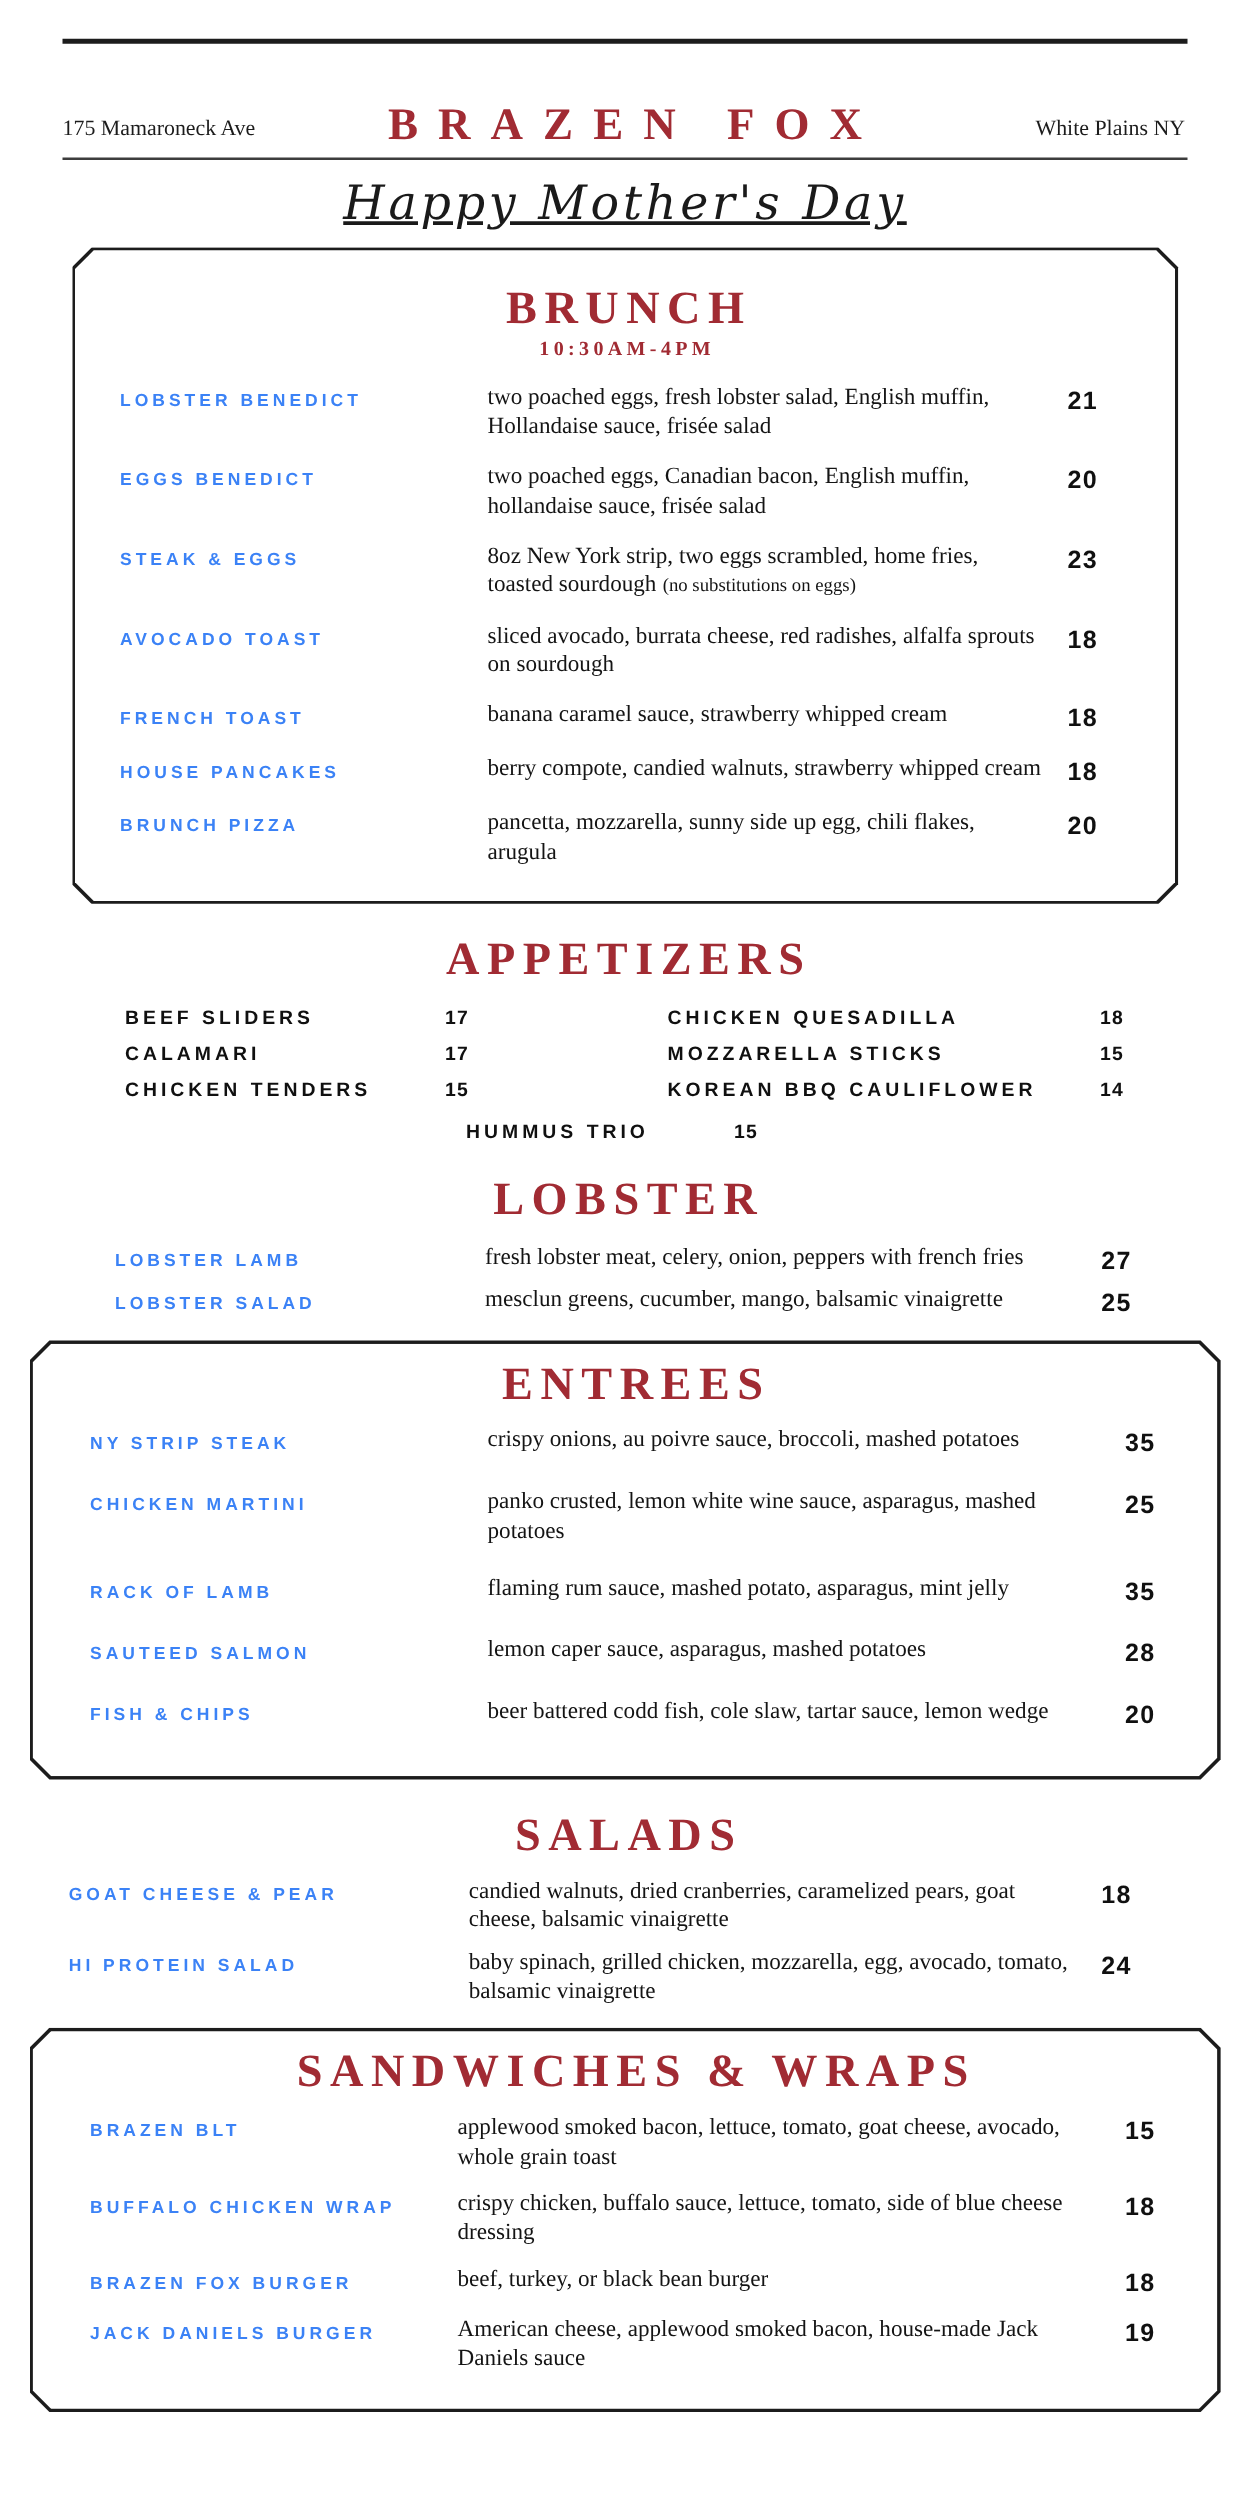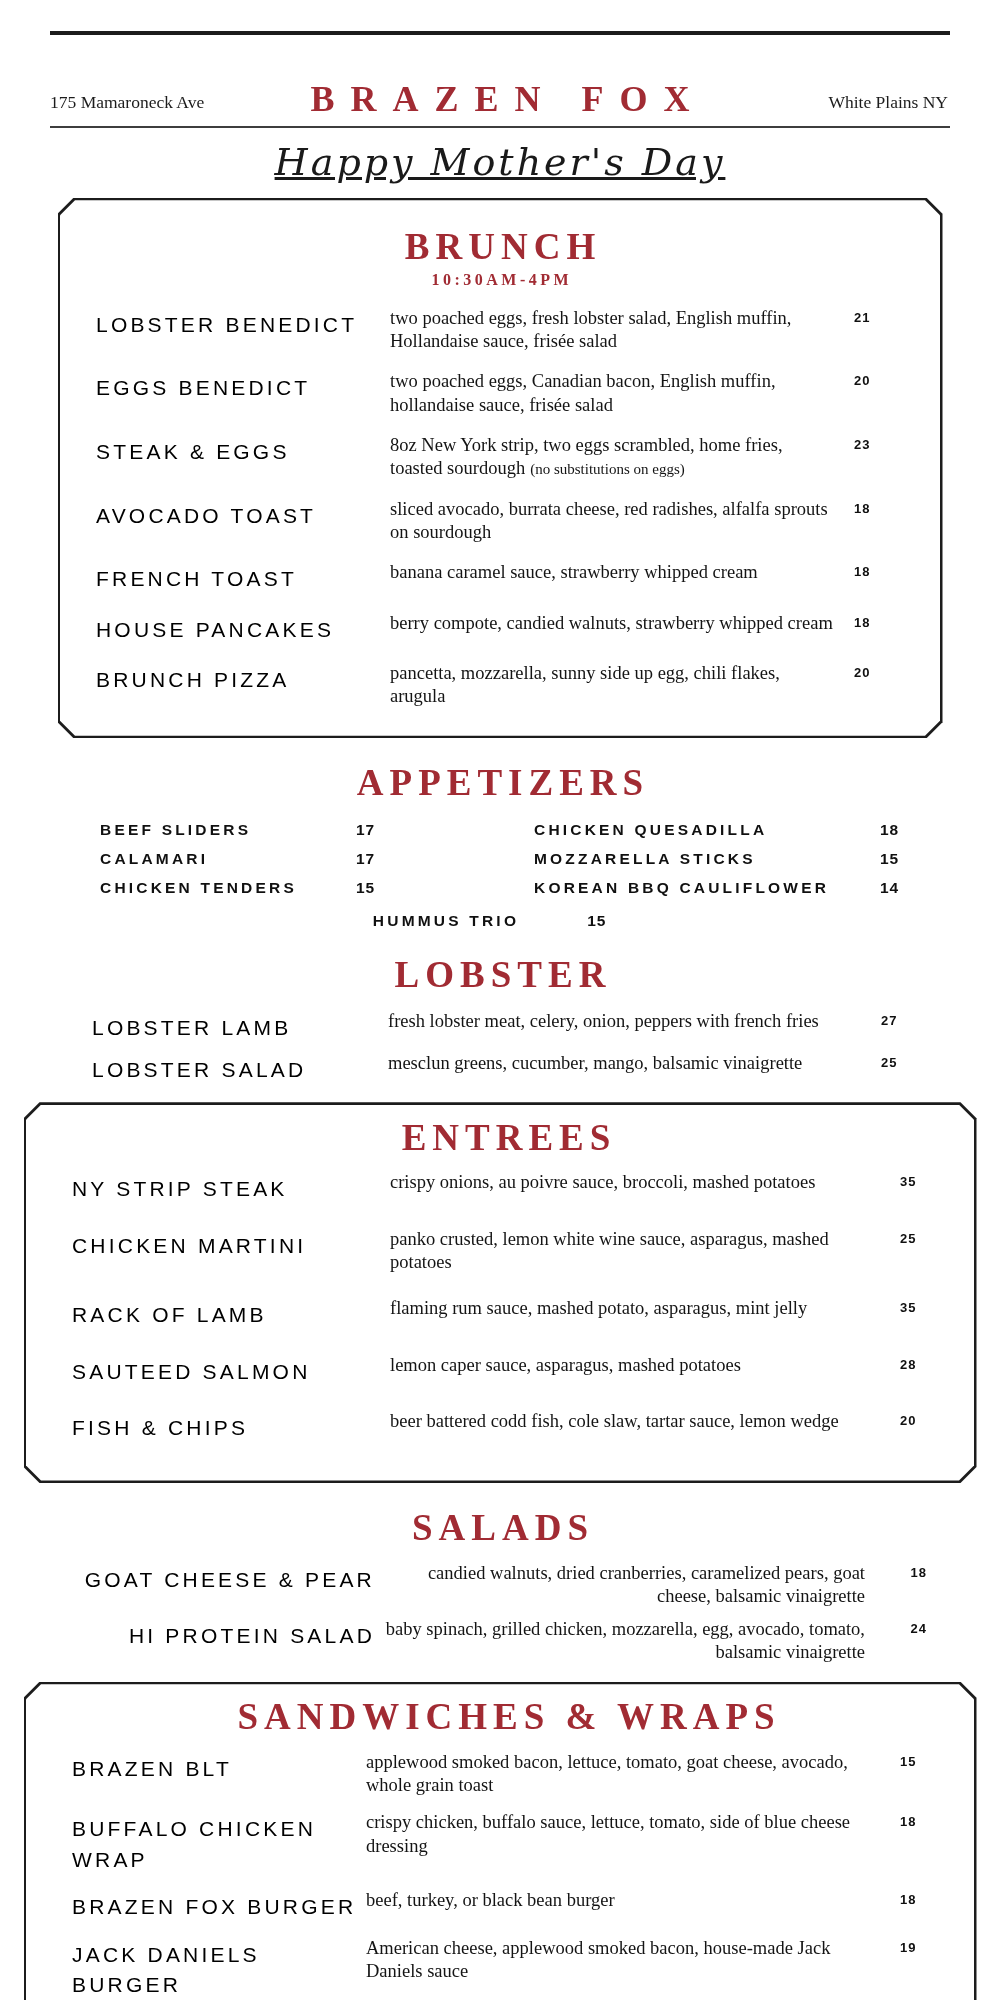--- a/index.html
+++ b/index.html
@@ -62,45 +62,45 @@
     font-size:16px;letter-spacing:3.5px;text-indent:3.5px;
     color:#A12B33;margin:2px 0 18px 0;
   }
   .plain-head{margin-top:24px;}
 
   
   .rows{margin-top:12px;}
   .row{display:flex;align-items:flex-start;margin-bottom:17px;}
   .iname{
     flex:0 0 294px;
-    font-weight:normal;font-size:21px;letter-spacing:3.2px;
-    line-height:1.45;padding-top:3px;color:#000000;
+    font-weight:bold;font-size:14px;letter-spacing:3.2px;
+    line-height:1.45;padding-top:3px;color:#3b82f6;
   }
   .idesc{
     flex:1;
     font-family:"Liberation Serif",serif;font-size:18.5px;
     line-height:1.26;color:#141414;
   }
   .note{font-size:15px;margin-left:5px;}
   .iprice{
     flex:0 0 46px;margin-left:16px;
-    font-weight:bold;font-size:13px;letter-spacing:1px;
+    font-weight:bold;font-size:20px;letter-spacing:1px;
     padding-top:3px;color:#101010;
   }
   .box-brunch .row{padding:0 40px 0 36px;}
   .box-wide .row{padding:0 28px 0 34px;margin-bottom:17px;}
   .rows-entrees .row{margin-bottom:23px;gap:24px;}
   .rows-sandwich .row{margin-bottom:14px;}
 
   .plain{width:906px;margin:0 auto;}
   .rows-lobster{margin-top:14px;}
   .rows-lobster .row{padding:0 26px 0 45px;margin-bottom:8px;}
   .rows-lobster .iname{flex-basis:296px;}
   .rows-salads{margin-top:12px;}
-  .rows-salads .row{padding:0 26px 0 8px;margin-bottom:10px;text-align:right;}
+  .rows-salads .row{padding:0 26px 0 8px;margin-bottom:10px;}
   .rows-salads .iname{flex-basis:320px;}
 
   
   .app-grid{
     width:906px;margin:16px auto 0 auto;
     display:grid;grid-template-columns:296px 386px;column-gap:138px;
     padding-left:53px;box-sizing:border-box;
   }
   .app-col{display:flex;flex-direction:column;}
   .app-entry{

